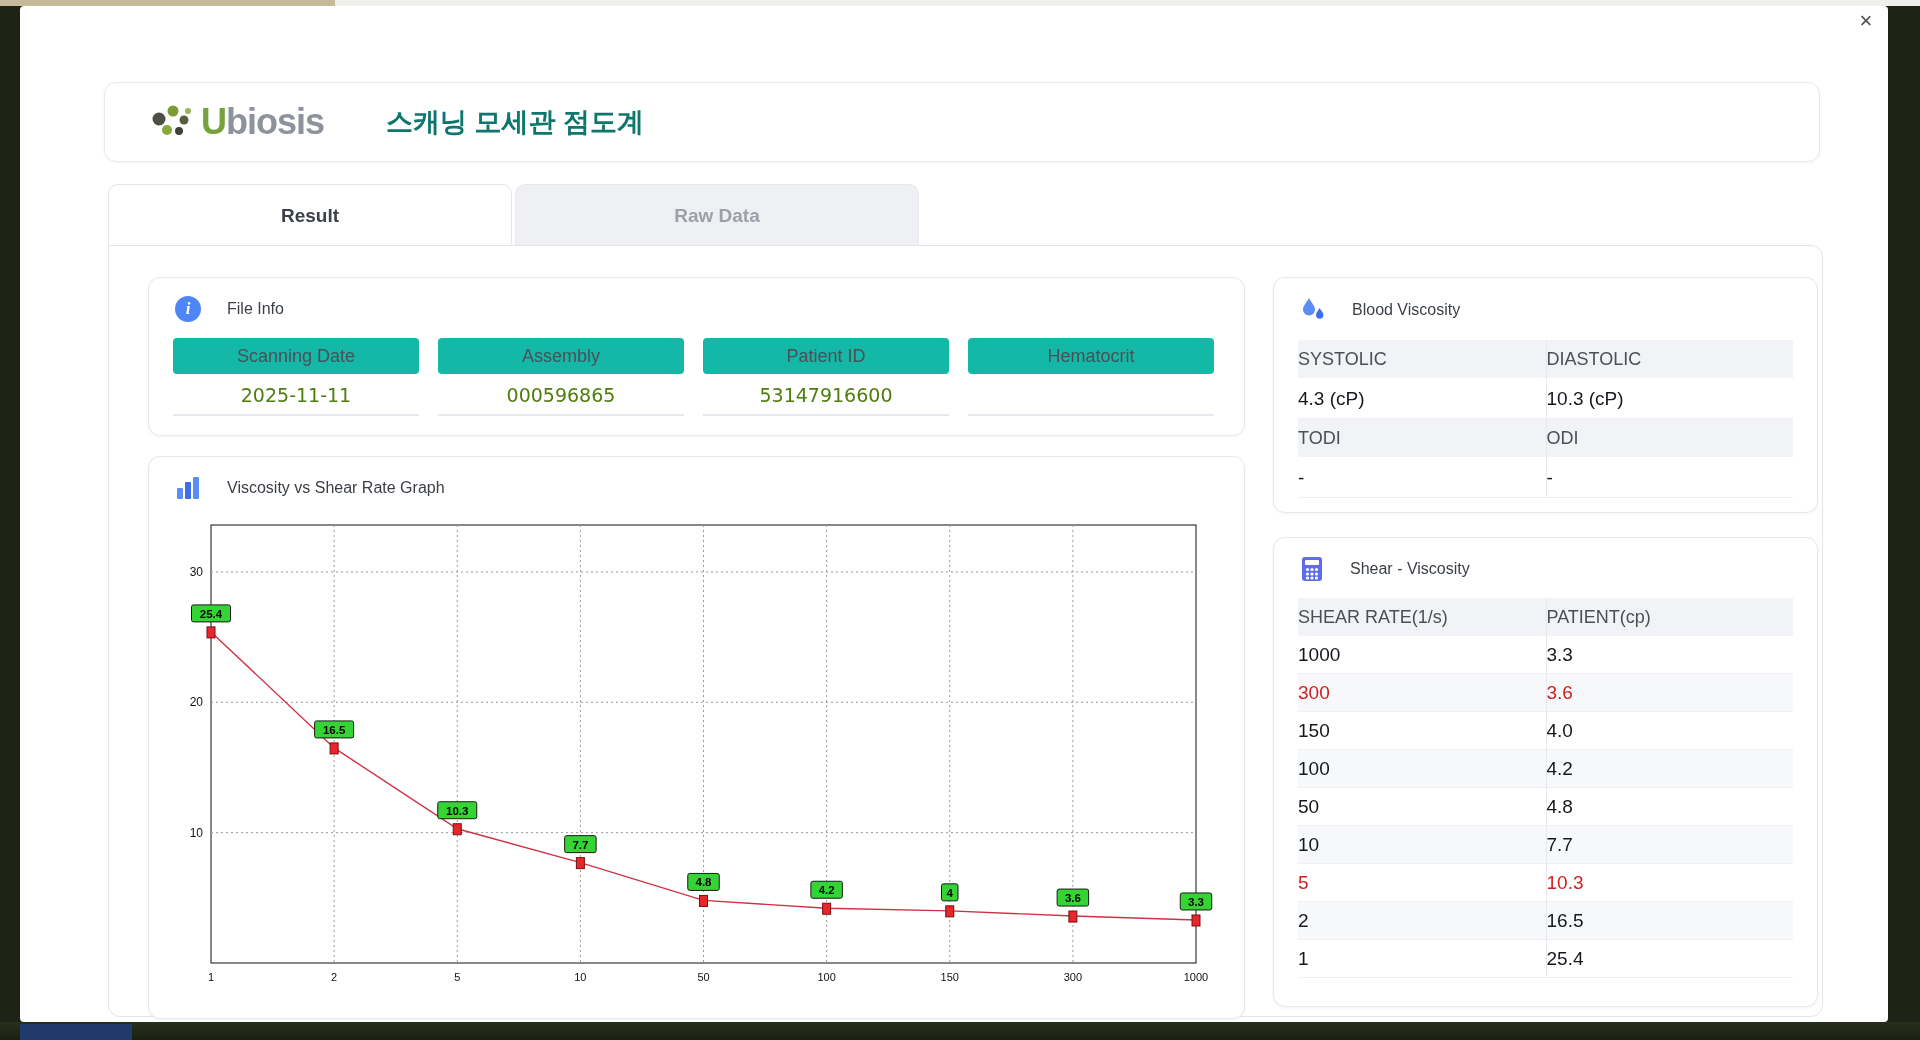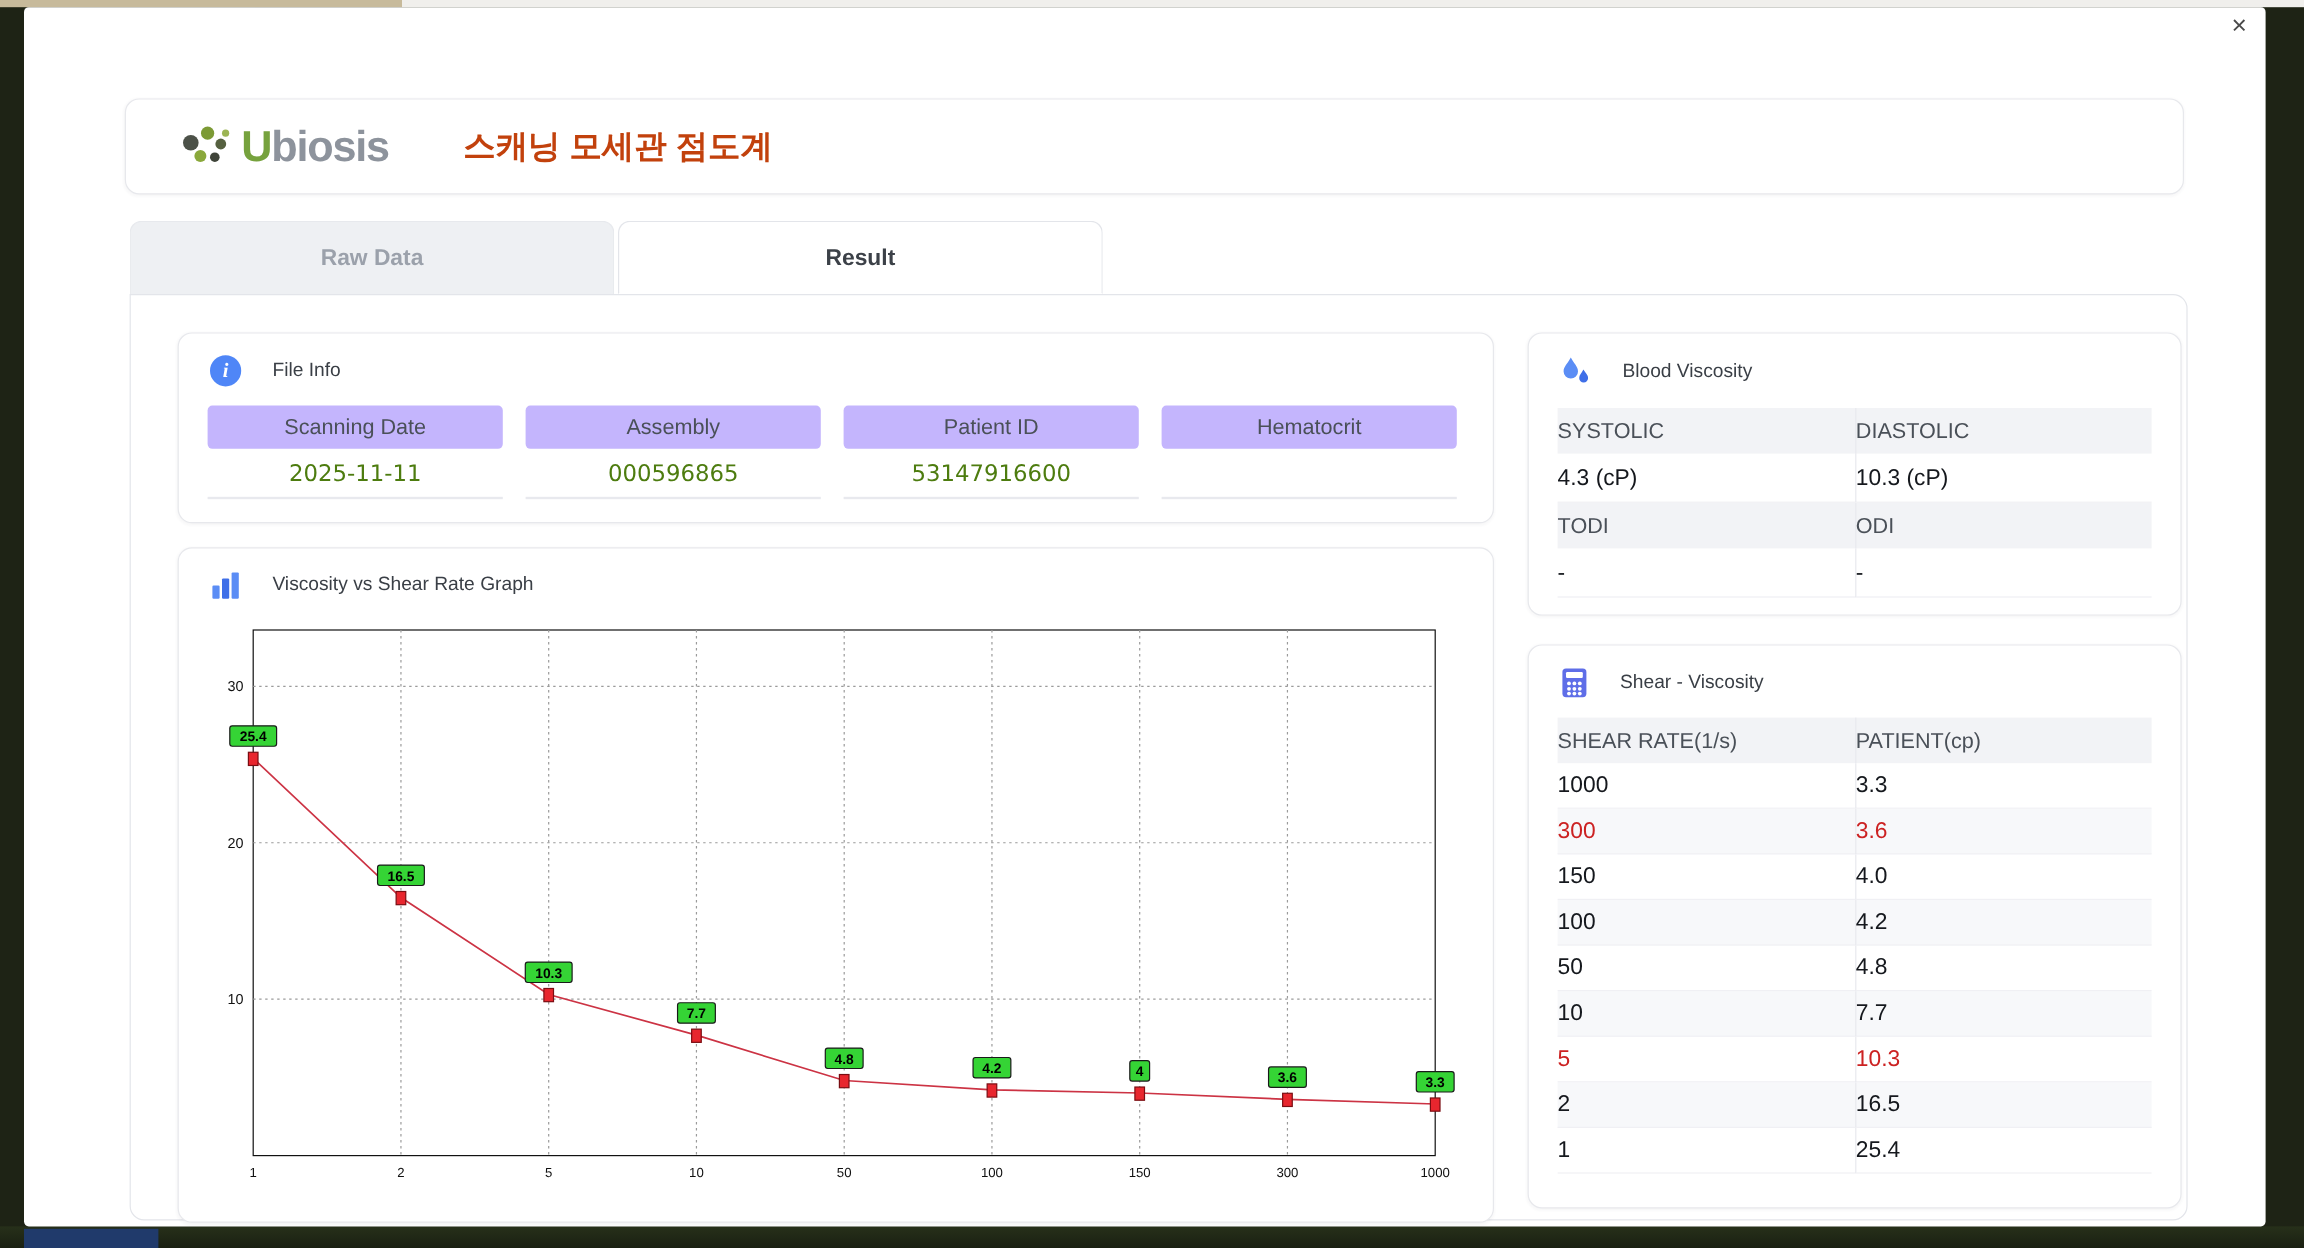--- a/index.html
+++ b/index.html
@@ -17,21 +17,21 @@
   .close-btn { position:absolute; top:2px; right:8px; width:28px; height:26px; text-align:center; line-height:26px;
     font-size:22px; color:#4a4a4a; cursor:pointer; }
 
   
   .header-card { margin:76px 68px 0 84px; height:80px; border:1px solid #e7e8ec; border-radius:12px;
     display:flex; align-items:center; padding:0 44px; box-shadow:0 1px 3px rgba(40,40,60,.05); background:#fff; }
   .logo { display:flex; align-items:center; }
   .logo svg { margin-right:6px; }
   .logo-u { font-size:36px; font-weight:700; color:#76a23d; letter-spacing:-1px; }
   .logo-rest { font-size:36px; font-weight:600; color:#8d939c; letter-spacing:-1px; }
-  .page-title { margin-left:62px; font-size:27px; font-weight:700; color:#c2410c; }
+  .page-title { margin-left:62px; font-size:27px; font-weight:700; color:#0f766e; }
 
   
   .tabs { margin:22px 0 0 88px; display:flex; gap:3px; position:relative; z-index:2; }
   .tab { width:404px; height:61px; text-align:center; line-height:61px; font-weight:700; font-size:19px;
     border-radius:10px 10px 0 0; cursor:pointer; }
   .tab.active { background:#fff; border:1px solid #e3e5ea; border-bottom:1px solid #ffffff; color:#3c4148; margin-bottom:-1px; }
   .tab.inactive { background:#eef0f3; border:1px solid #e7e9ed; border-bottom:none; color:#9ba1ab; }
 
   
   .main-panel { margin:0 65px 0 88px; height:772px; border:1px solid #e3e5ea; border-radius:0 12px 12px 12px;
@@ -44,21 +44,21 @@
   .card-title { font-size:16px; font-weight:400; color:#3a3f46; margin-left:26px; }
 
   .icon-circle-info { width:26px; height:26px; border-radius:50%; background:#4f86f7; color:#fff;
     font-family:"Liberation Serif", serif; font-style:italic; font-weight:700; font-size:17px;
     text-align:center; line-height:26px; }
 
   
   .file-info-card { height:159px; }
   .fields { display:flex; margin:16px 0 0 24px; }
   .field { width:246px; margin-right:19px; }
-  .field-label { height:36px; line-height:36px; text-align:center; background:#c4b5fd; border-radius:4px;
+  .field-label { height:36px; line-height:36px; text-align:center; background:#14b8a6; border-radius:4px;
     color:#4a5058; font-size:18px; }
   .field-value { height:42px; line-height:42px; text-align:center; font-size:19px; color:#4d7c0f;
     border-bottom:2px solid #e8e9ee; font-family:"DejaVu Sans", sans-serif; }
 
   
   .graph-card { margin-top:20px; height:563px; }
   .chart-wrap { margin:8px 0 0 12px; }
 
   
   .bv-card { padding-bottom:14px; }
@@ -101,22 +101,22 @@
         <circle cx="30" cy="29" r="4" fill="#3f4439"></circle>
         <circle cx="39" cy="9" r="3" fill="#9cb554"></circle>
       </svg>
       <span class="logo-u">U</span>
         <span class="logo-rest">biosis</span>
     </span>
     <span class="page-title">스캐닝 모세관 점도계</span>
   </div>
 
   <div class="tabs">
+    <div class="tab active">Result</div>
     <div class="tab inactive">Raw Data</div>
-    <div class="tab active">Result</div>
   </div>
 
   <div class="main-panel">
 
     <div class="left-col">
 
       <div class="card file-info-card">
         <div class="card-title-row">
           <span class="icon-circle-info">i</span>
           <span class="card-title">File Info</span>

